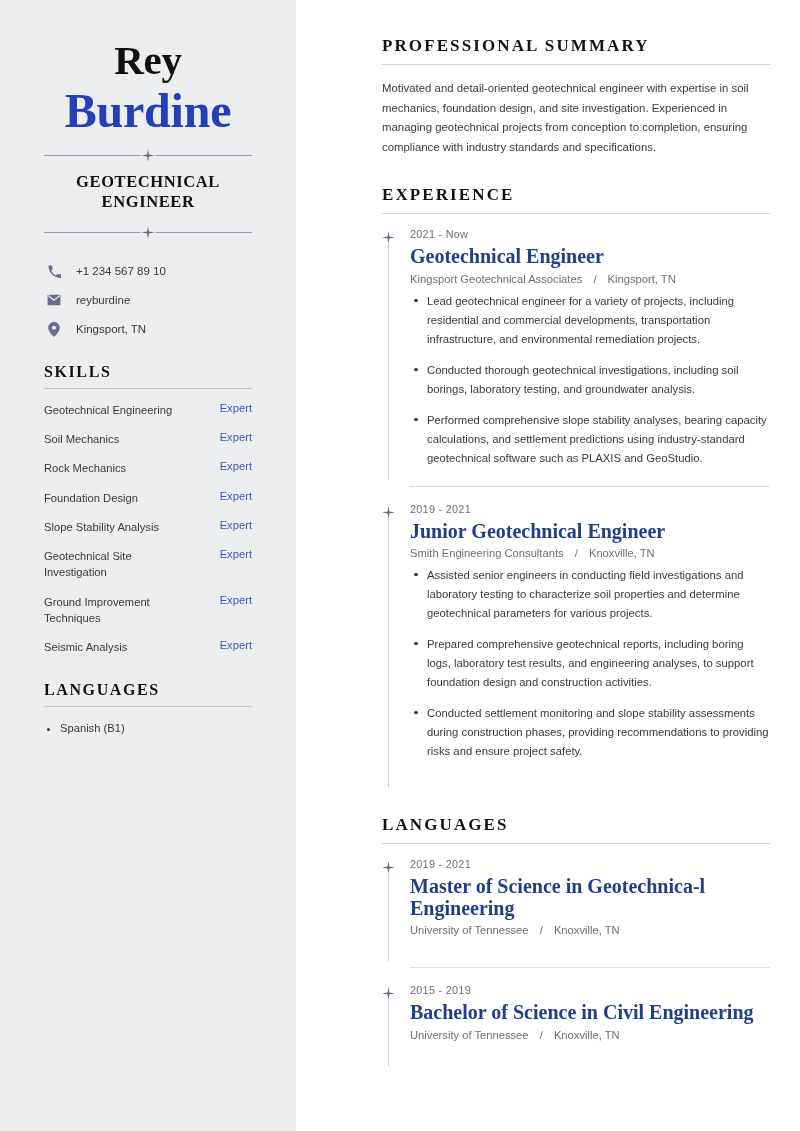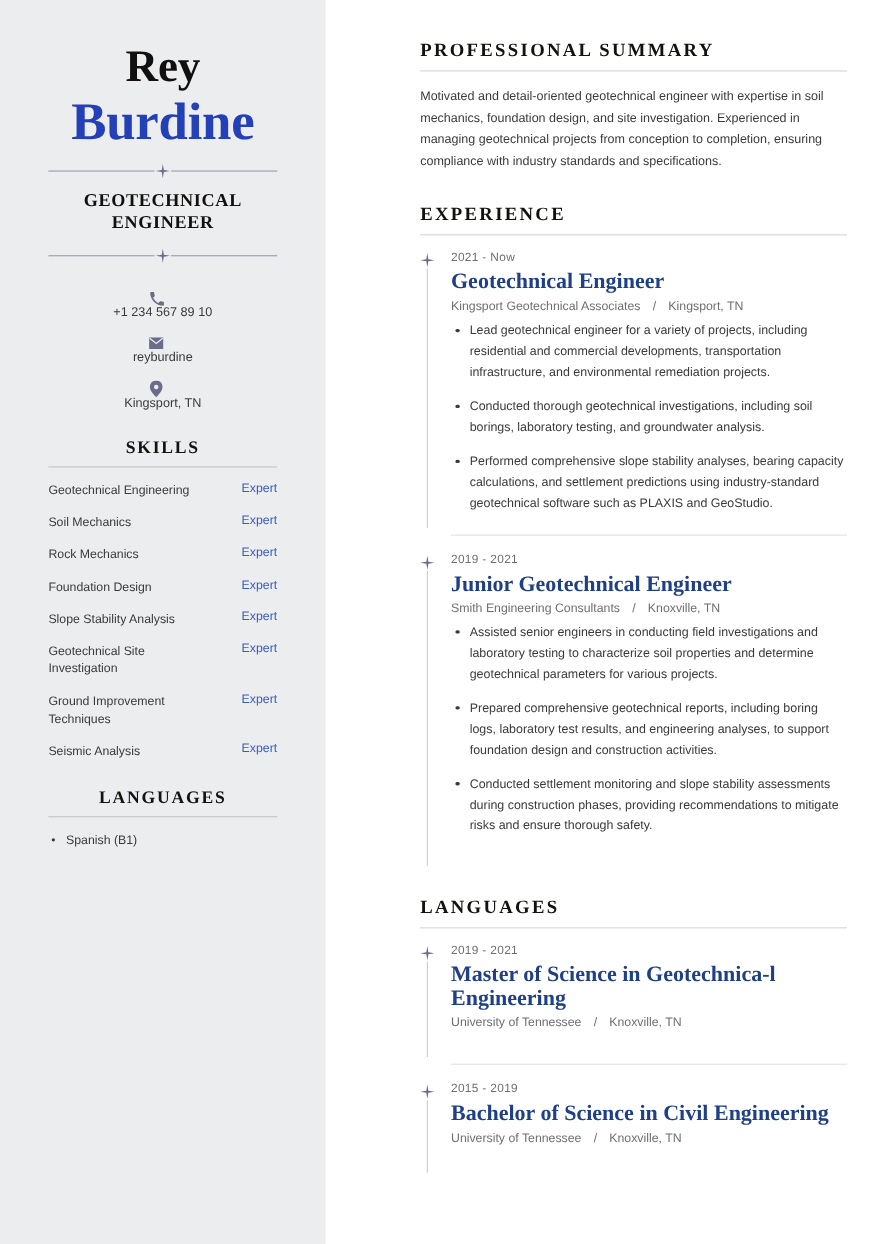--- a/index.html
+++ b/index.html
@@ -94,21 +94,20 @@
   }
 
   
   .contact {
     margin-top: 26px;
   }
   .contact-row {
     display: flex;
     align-items: center;
     margin-bottom: 15px;
-    flex-direction: column;
   }
   .contact-ico {
     width: 20px;
     min-width: 20px;
     margin-right: 12px;
     display: flex;
     align-items: center;
     justify-content: center;
     color: #6b6b8a;
   }
@@ -120,21 +119,20 @@
 
   
   .side-section { margin-top: 26px; }
   .side-head {
     font-family: "Liberation Serif", serif;
     font-size: 16px;
     font-weight: bold;
     letter-spacing: 1.6px;
     color: #14120f;
     padding-bottom: 7px;
-    text-align: center;
   }
   .side-head-rule {
     height: 1px;
     background: #c3c4c8;
     margin-bottom: 13px;
   }
 
   .skill-row {
     display: flex;
     justify-content: space-between;
@@ -416,21 +414,21 @@
         <div class="tl-date">2019 -  2021</div>
         <div class="tl-title">Junior Geotechnical Engineer</div>
         <div class="tl-meta">
           <span>Smith Engineering Consultants</span>
           <span class="sep">/</span>
           <span>Knoxville, TN</span>
         </div>
         <ul class="tl-bullets">
           <li>Assisted senior engineers in conducting field investigations and laboratory testing to characterize soil properties and determine geotechnical parameters for various projects.</li>
           <li>Prepared comprehensive geotechnical reports, including boring logs, laboratory test results, and engineering analyses, to support foundation design and construction activities.</li>
-          <li>Conducted settlement monitoring and slope stability assessments during construction phases, providing recommendations to mitigate risks and ensure thorough safety.</li>
+          <li>Conducted settlement monitoring and slope stability assessments during construction phases, providing recommendations to providing risks and ensure project safety.</li>
         </ul>
         <div class="tl-gap"></div>
       </div>
     </section>
 
     <section class="section">
       <div class="main-head">LANGUAGES</div>
       <div class="main-head-rule"></div>
 
       <div class="tl-item">

